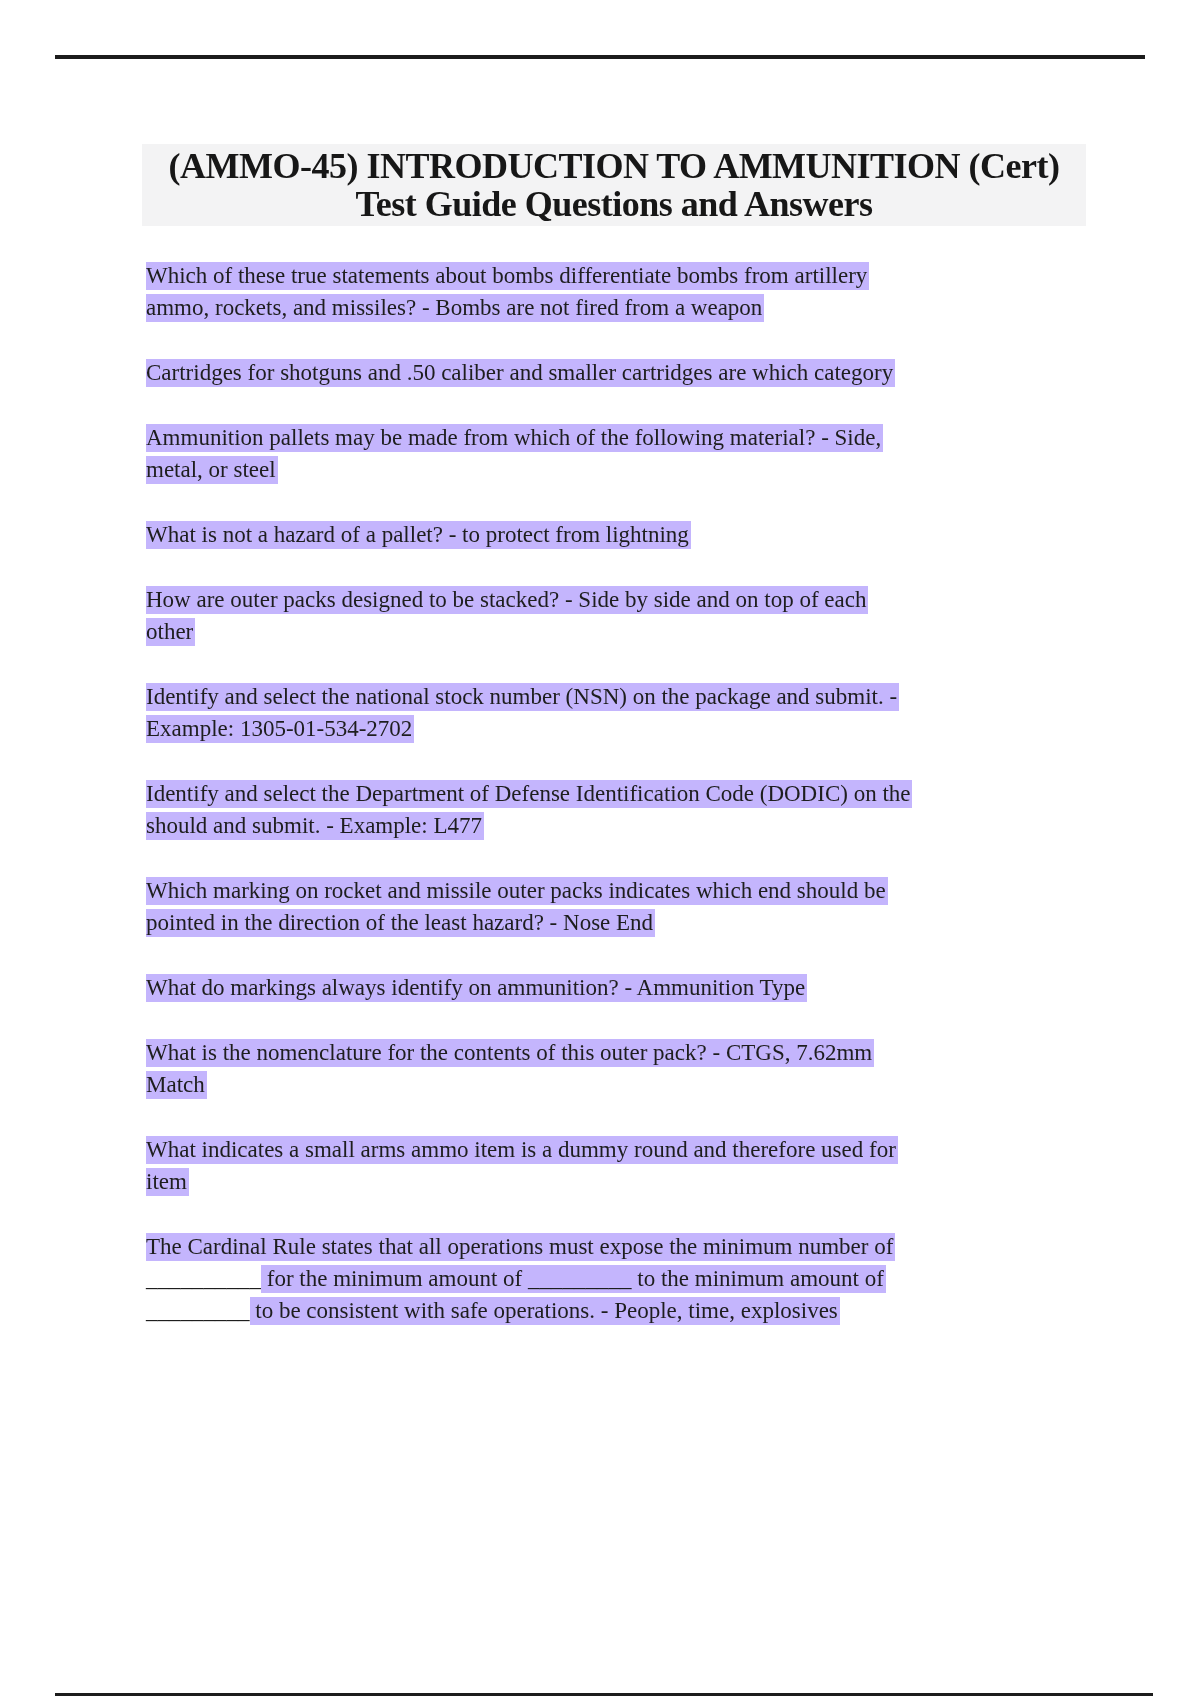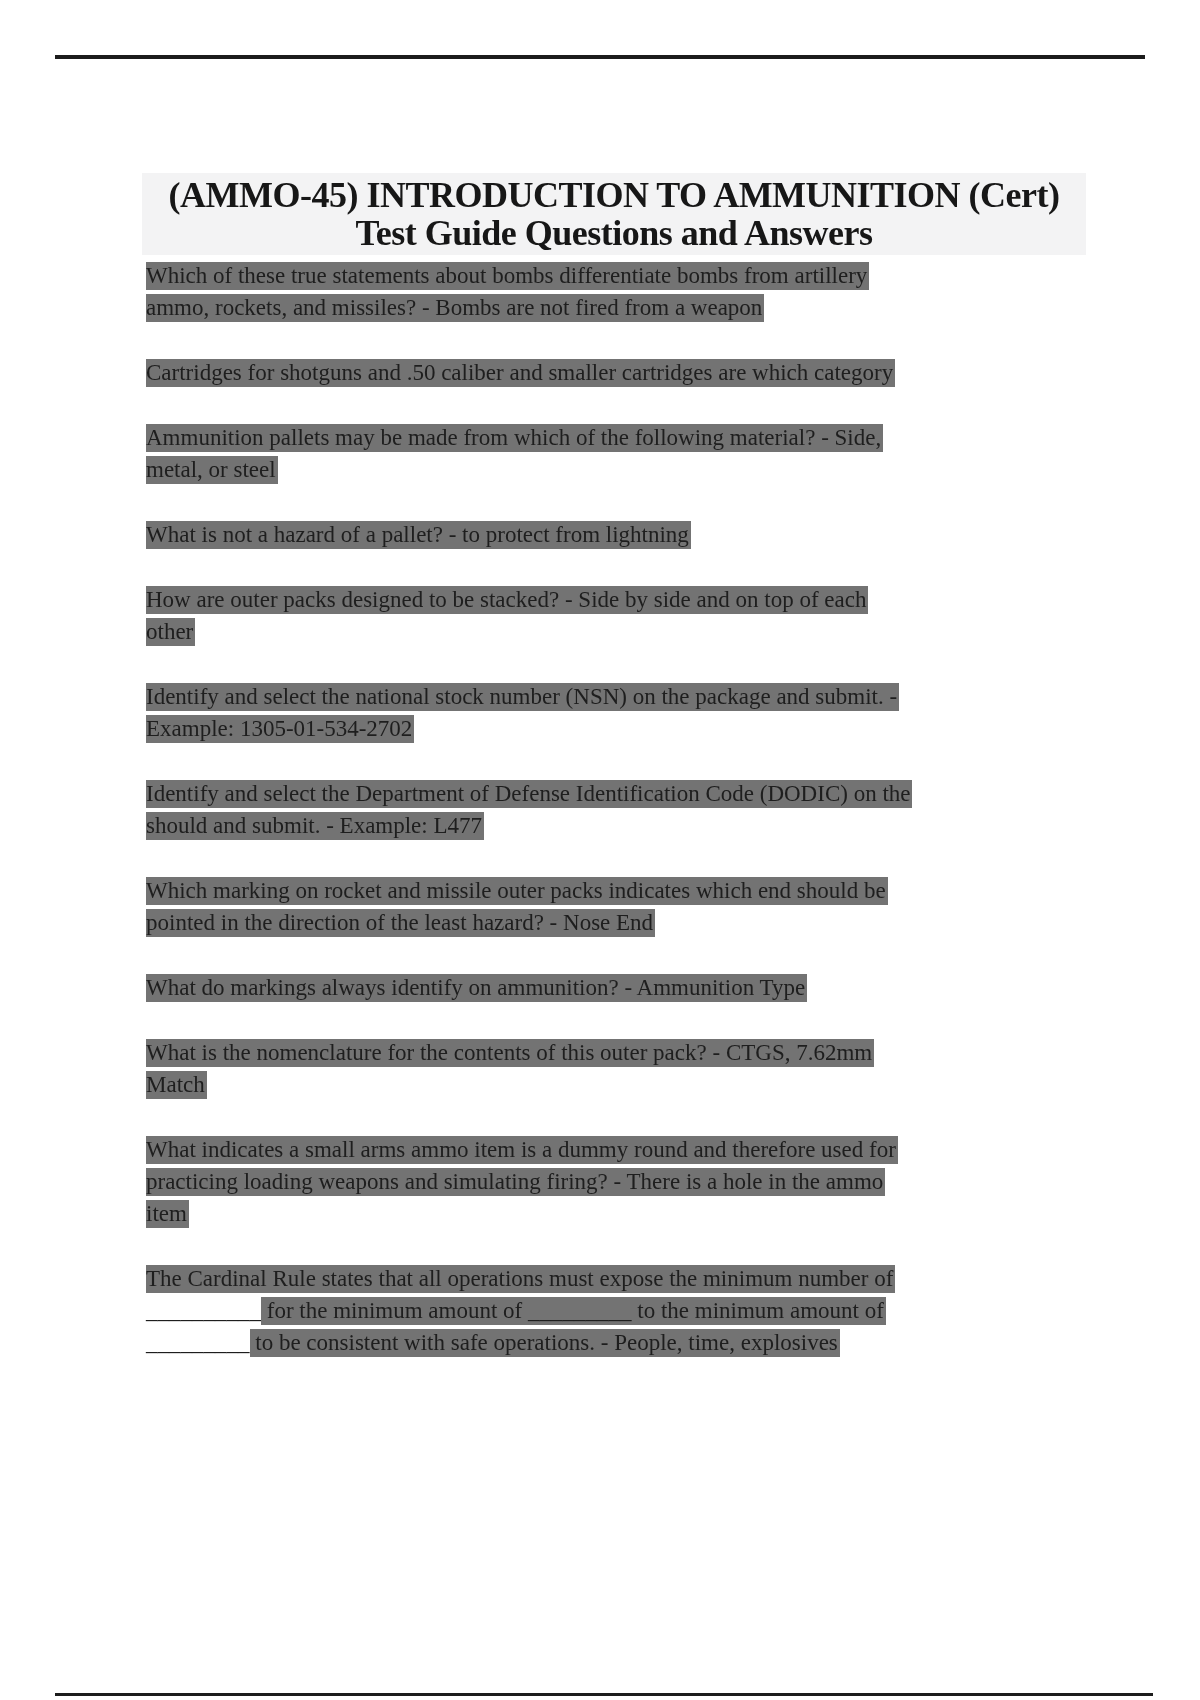--- a/index.html
+++ b/index.html
@@ -24,35 +24,34 @@
     top: 144px;
     width: 944px;
     background: #f3f3f4;
     text-align: center;
     padding: 3px 0 3px 0;
     font-weight: bold;
     font-size: 36px;
     line-height: 38px;
     color: #171717;
     letter-spacing: -0.5px;
-    margin-top: 29px;
   }
   .content {
     position: absolute;
     left: 146px;
     top: 260px;
     width: 941px;
     font-size: 23px;
     line-height: 32px;
     color: #1e1e1e;
   }
   .qa { margin: 0 0 33px 0; }
   .qa:last-child { margin-bottom: 8px; }
   .line { white-space: nowrap; }
-  .line .hl { background: #737373; padding: 1px 2px 2px 0; }
+  .line .hl { background: #c4b5fd; padding: 1px 2px 2px 0; }
   .line .plain { background: transparent; }
 </style>
 </head>
 <body>
 
 <div class="page">
   <div class="rule top"></div>
 
   <div class="title-box">
     <div>(AMMO-45) INTRODUCTION TO AMMUNITION (Cert)</div>
@@ -92,21 +91,20 @@
       </div>
       <div class="qa">
         <div class="line"><span class="hl">What do markings always identify on ammunition? - Ammunition Type</span></div>
       </div>
       <div class="qa">
         <div class="line"><span class="hl">What is the nomenclature for the contents of this outer pack? - CTGS, 7.62mm</span></div>
         <div class="line"><span class="hl">Match</span></div>
       </div>
       <div class="qa">
         <div class="line"><span class="hl">What indicates a small arms ammo item is a dummy round and therefore used for</span></div>
-        <div class="line"><span class="hl">practicing loading weapons and simulating firing? - There is a hole in the ammo</span></div>
         <div class="line"><span class="hl">item</span></div>
       </div>
       <div class="qa">
         <div class="line"><span class="hl">The Cardinal Rule states that all operations must expose the minimum number of</span></div>
         <div class="line"><span class="plain">__________</span><span class="hl"> for the minimum amount of _________ to the minimum amount of</span></div>
         <div class="line"><span class="plain">_________</span><span class="hl"> to be consistent with safe operations. - People, time, explosives</span></div>
       </div>
     </div>
 
   <div class="rule bottom"></div>

